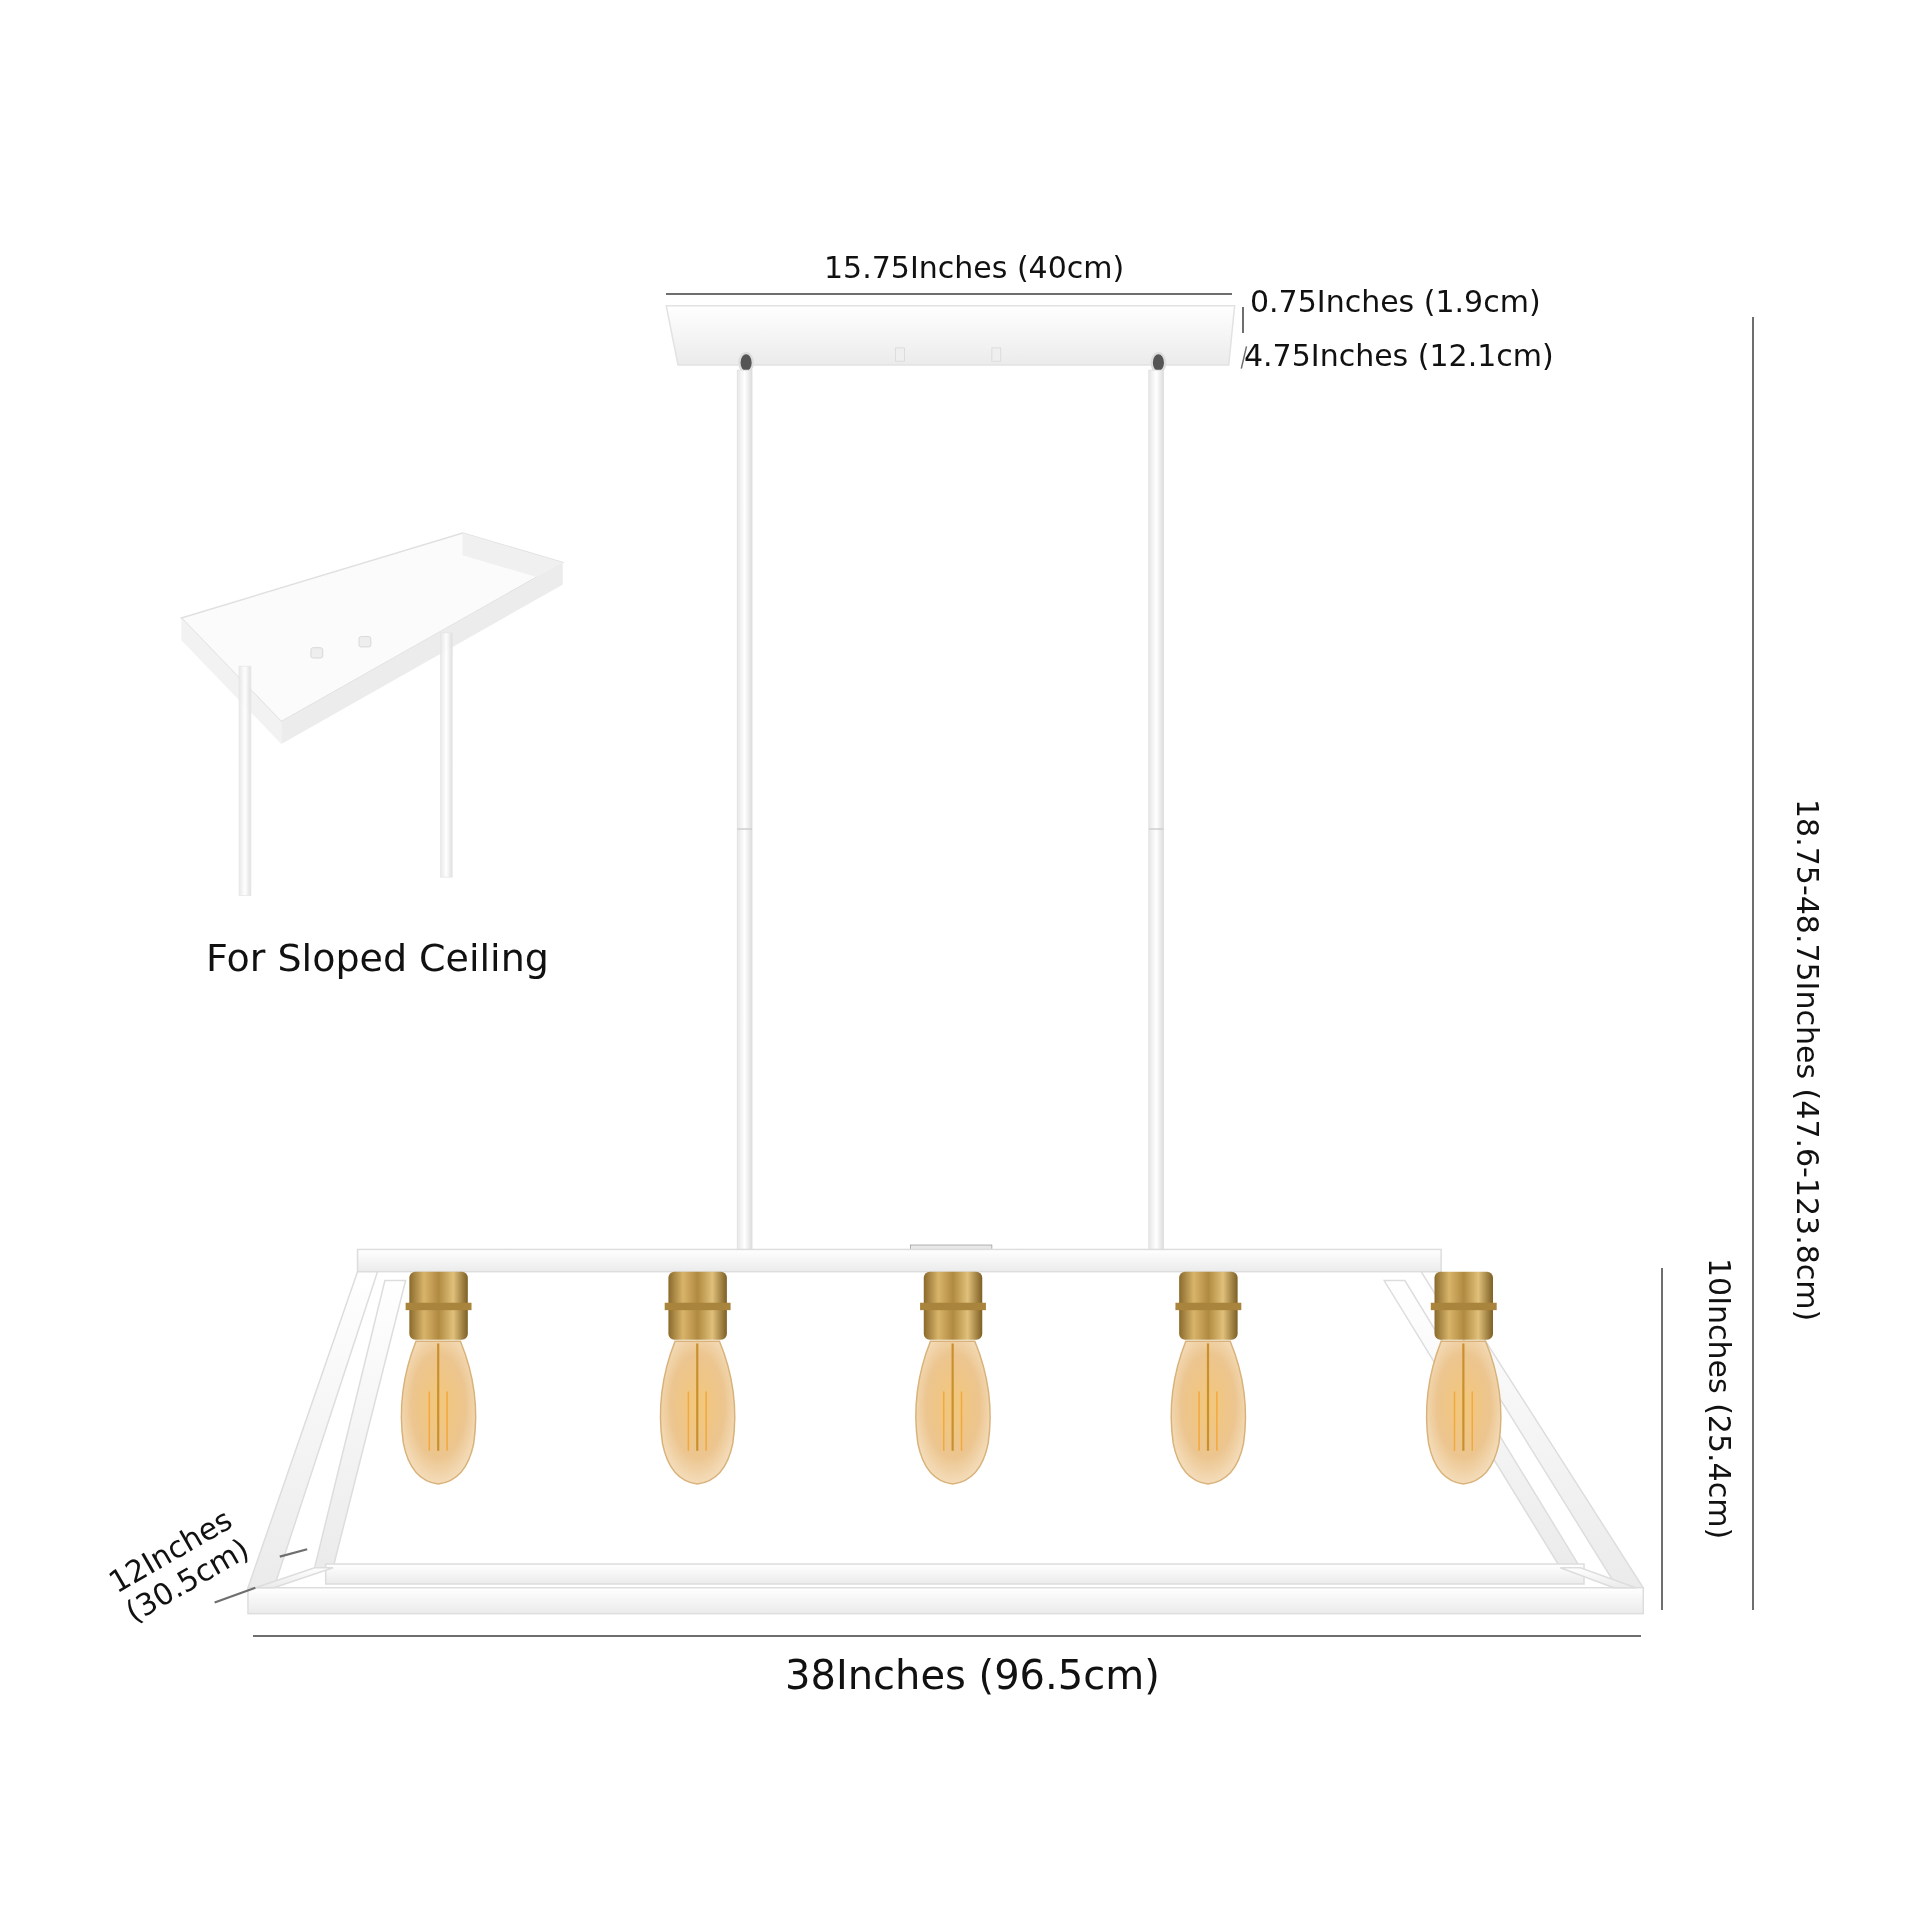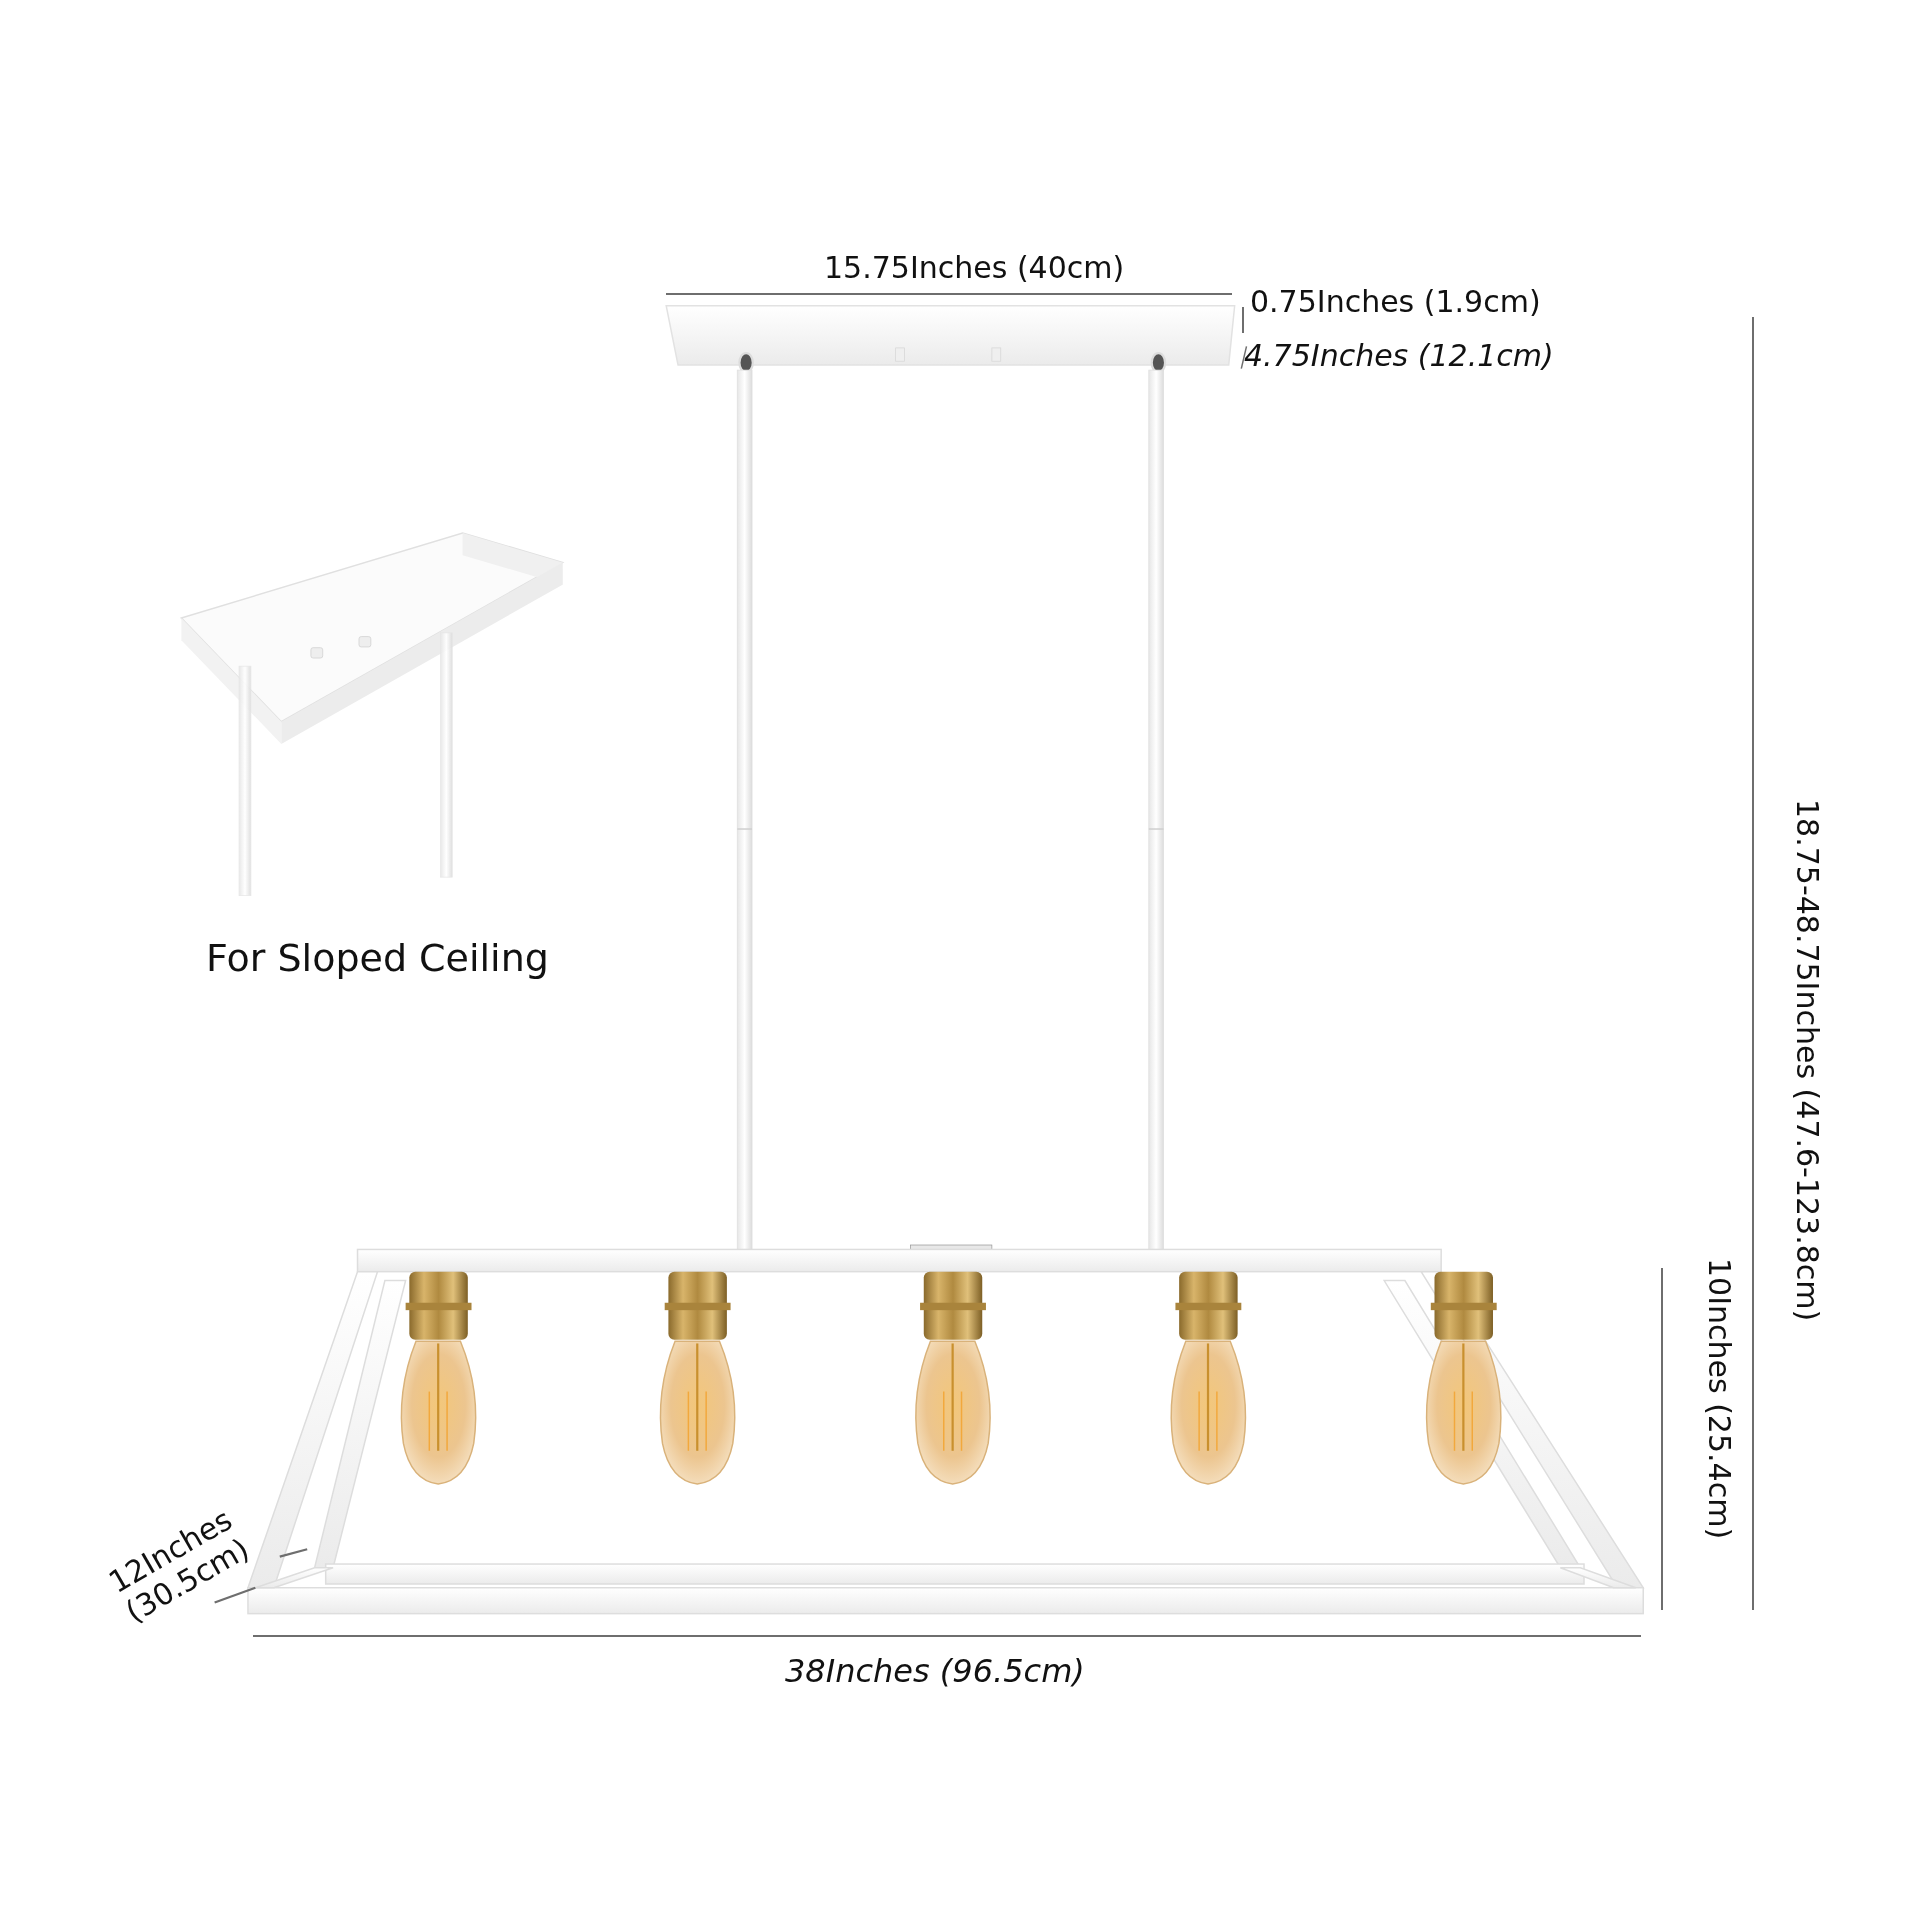--- a/index.html
+++ b/index.html
@@ -143,27 +143,27 @@
 <div class="dimline" style="left:666px; top:293px; width:566px; height:2.2px;"></div>
 <div class="dimline" style="left:1242px; top:307px; width:1.5px; height:26px;"></div>
 <div class="dimline" style="left:1752px; top:317px; width:2.2px; height:1293px;"></div>
 <div class="dimline" style="left:1661px; top:1268px; width:2.2px; height:342px;"></div>
 <div class="dimline" style="left:253px; top:1635px; width:1388px; height:2.2px;"></div>
 
 <div class="label" style="left:824px; top:250px; font-size:30px;">15.75Inches (40cm)</div>
 
 <div class="label" style="left:1250px; top:284px; font-size:30px;">0.75Inches (1.9cm)</div>
 
-<div class="label" style="left:1244px; top:338px; font-size:30px;font-style:italic;">4.75Inches (12.1cm)</div>
+<div class="label" style="left:1244px; top:338px; font-size:30px;">4.75Inches (12.1cm)</div>
 
 <div class="label" style="left:1788px; top:799px; font-size:30px; transform-origin:0 0; transform:rotate(90deg) translate(0,-37px);">18.75-48.75Inches (47.6-123.8cm)</div>
 
 <div class="label" style="left:1700px; top:1258px; font-size:30px; transform-origin:0 0; transform:rotate(90deg) translate(0,-37px);">10Inches (25.4cm)</div>
 
 <div class="abs" style="left:111px; top:1532px; transform:rotate(-30deg); transform-origin:50% 50%; text-align:center; font-size:30px; line-height:34px;">
   <div>12Inches</div>
   <div>(30.5cm)</div>
 </div>
 
-<div class="label" style="left:785px; top:1652px; font-size:32px;font-style:italic;">38Inches (96.5cm)</div>
+<div class="label" style="left:785px; top:1652px; font-size:40px;">38Inches (96.5cm)</div>
 
 <div class="label" style="left:206px; top:936px; font-size:38px;">For Sloped Ceiling</div>
 
 
 </body></html>

